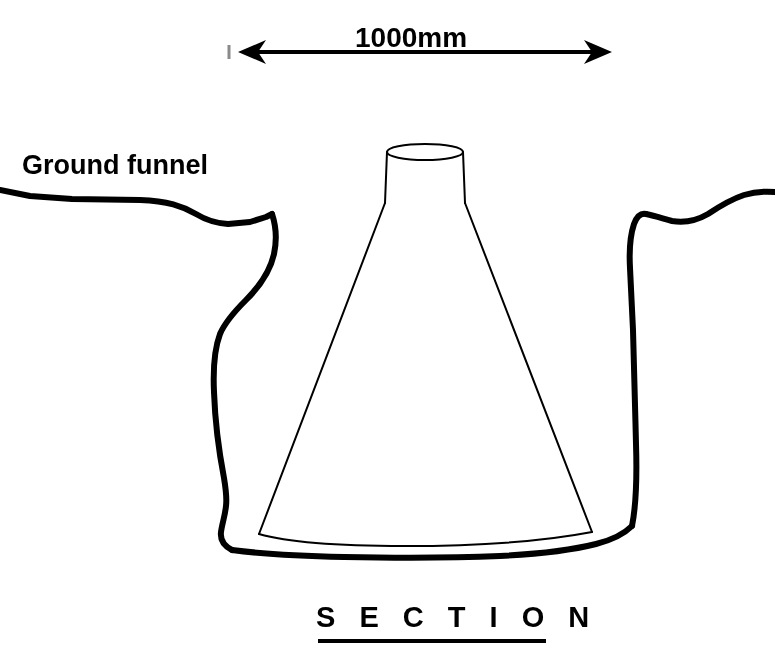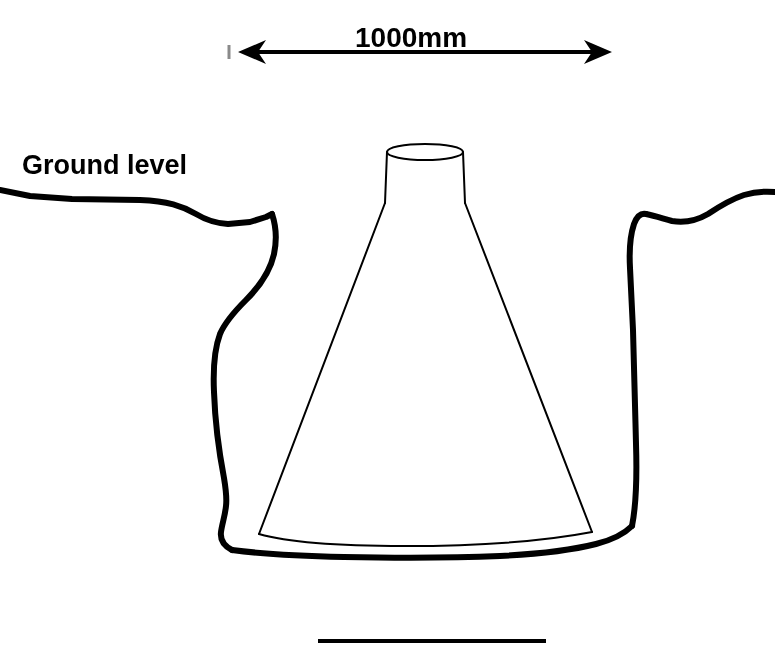--- a/index.html
+++ b/index.html
@@ -134,19 +134,20 @@
 
       <path d="M 259,534
                C 290,543 340,546 404,546
                C 470,546 540,542 592,532"></path>
     </g>
 
   </svg>
 
   <div class="label" id="dimension-label">1000mm</div>
 
-  <div class="label" id="ground-level-label">Ground level</div>
+  <div class="label" id="ground-level-label">Ground funnel</div>
 
 
+  <div class="label" id="section-title">S E C T I O N</div>
 
   <div id="section-title-underline"></div>
 
 </div>
 
 </body></html>

